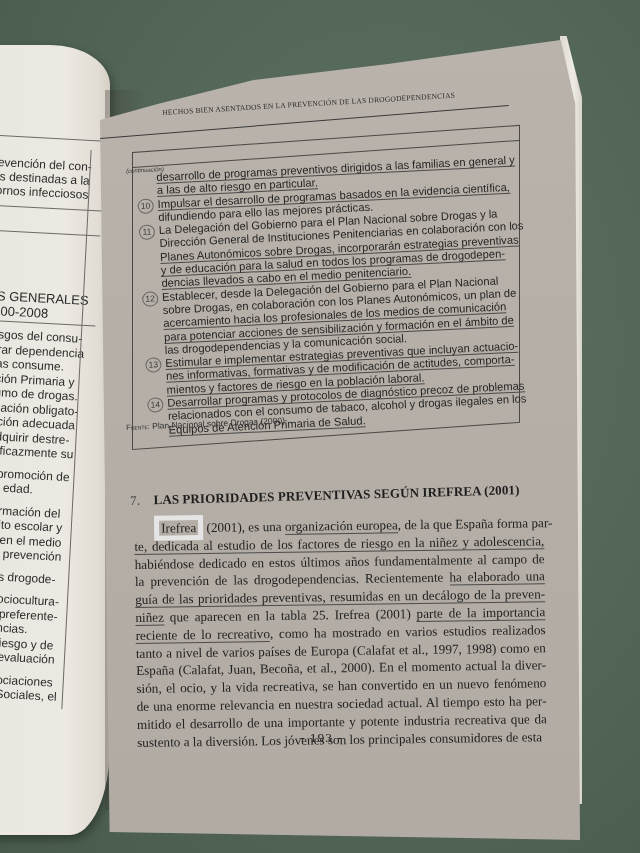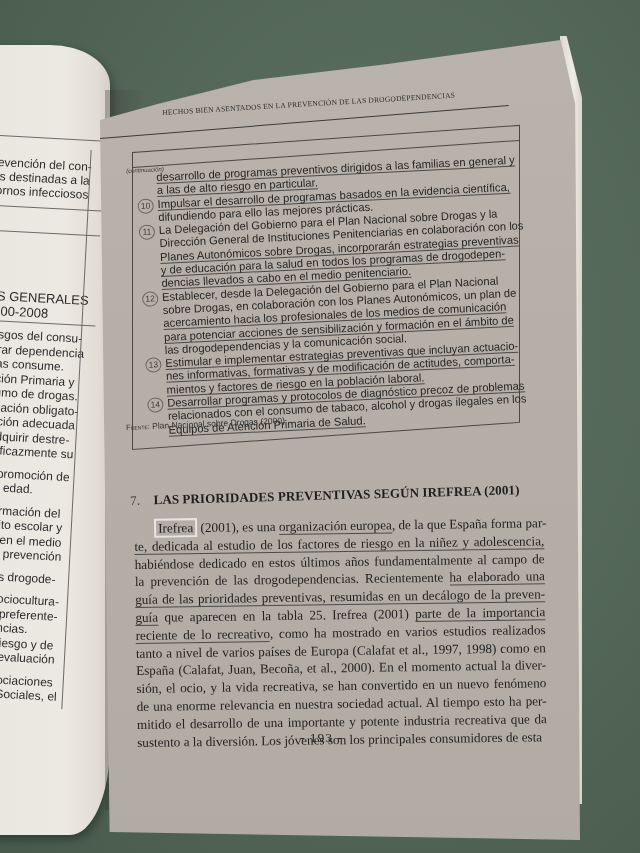--- a/index.html
+++ b/index.html
@@ -239,21 +239,21 @@
       color: #222;
       text-align: justify;
       text-align-last: justify;
     }
     .bline.indent { padding-left: 20px; }
     .bline u {
       text-decoration: none;
       border-bottom: 1px solid #4c4c4c;
     }
     .boxed {
-      border: 2px solid #e5e5e5;
+      border: 5px solid #e5e5e5;
       padding: 0 2px;
     }
     .page-number {
       position: absolute;
       left: 180px;
       top: 690px;
       font-size: 13.5px;
       color: #222;
       letter-spacing: 1px;
       white-space: nowrap;
@@ -348,21 +348,21 @@
     <span class="num">7.</span>
     <span>LAS PRIORIDADES PREVENTIVAS SEGÚN IREFREA (2001)</span>
   </div>
 
   <div class="body-text" id="body-text">
       <div class="bline indent"><span class="boxed">Irefrea</span><span> (2001), es una </span><u>organización europea</u><span>, de la que España forma par-</span></div>
       <div class="bline"><u>te, dedicada al estudio de los factores de riesgo en la niñez y adolescencia,</u></div>
       <div class="bline"><span>habiéndose dedicado en estos últimos años fundamentalmente al campo de</span></div>
       <div class="bline"><span>la prevención de las drogodependencias. Recientemente </span><u>ha elaborado una</u></div>
       <div class="bline"><u>guía de las prioridades preventivas, resumidas en un decálogo de la preven-</u></div>
-      <div class="bline"><u>guía</u><span> que aparecen en la tabla 25. Irefrea (2001) </span><u>parte de la importancia</u></div>
+      <div class="bline"><u>niñez</u><span> que aparecen en la tabla 25. Irefrea (2001) </span><u>parte de la importancia</u></div>
       <div class="bline"><u>reciente de lo recreativo</u><span>, como ha mostrado en varios estudios realizados</span></div>
       <div class="bline"><span>tanto a nivel de varios países de Europa (Calafat et al., 1997, 1998) como en</span></div>
       <div class="bline"><span>España (Calafat, Juan, Becoña, et al., 2000). En el momento actual la diver-</span></div>
       <div class="bline"><span>sión, el ocio, y la vida recreativa, se han convertido en un nuevo fenómeno</span></div>
       <div class="bline"><span>de una enorme relevancia en nuestra sociedad actual. Al tiempo esto ha per-</span></div>
       <div class="bline"><span>mitido el desarrollo de una importante y potente industria recreativa que da</span></div>
       <div class="bline" style="text-align-last: left;"><span>sustento a la diversión. Los jóvenes son los principales consumidores de esta</span></div>
     </div>
 
   <div class="page-number">- 193 -</div>

